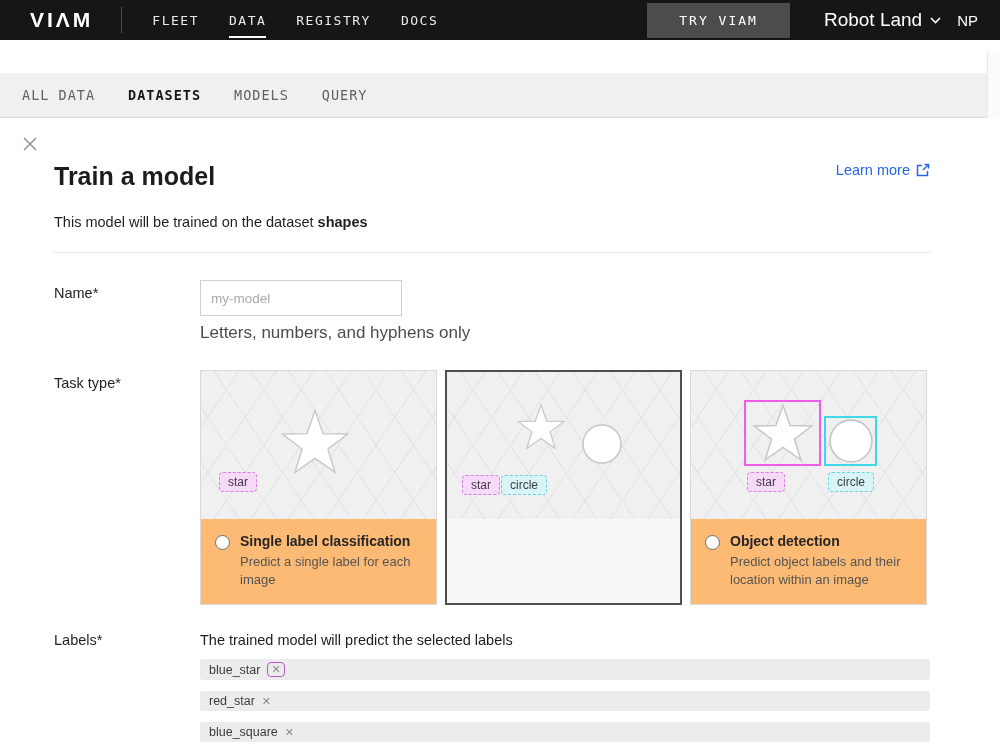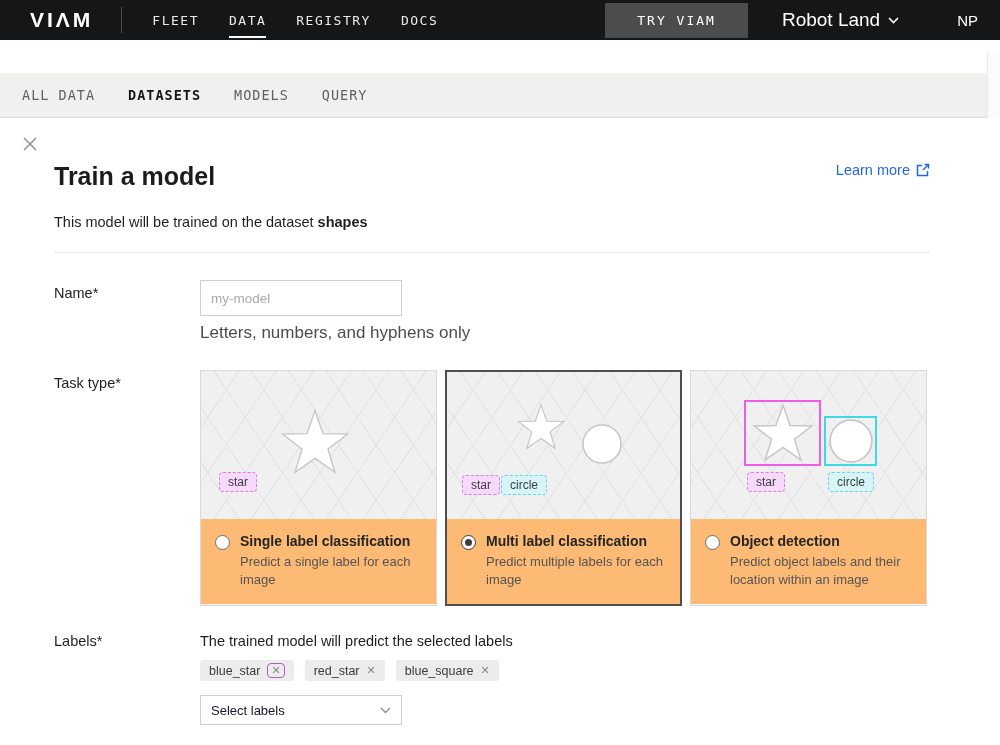--- a/index.html
+++ b/index.html
@@ -15,21 +15,21 @@
   .nav-links { display:flex; gap:30px; align-items:center; }
   .nav-link { color:#ebebeb; font-size:13px; letter-spacing:1.5px; cursor:pointer;
     position:relative; padding:6px 0; }
   .nav-link.active::after { content:""; position:absolute; left:0; right:0; bottom:-4px;
     height:2px; background:#fff; }
   .topnav-spacer { flex:1; }
   .try-btn { background:#4b4c4e; color:#fff; font-size:13px; letter-spacing:2px;
     padding:10px 32px; border:none; cursor:pointer; margin-right:34px; }
   .org-switcher { display:flex; align-items:center; gap:8px; color:#fff; font-size:19px;
     cursor:pointer; }
-  .avatar { color:#fff; font-size:15px; margin-left:58px; margin-right:22px; cursor:pointer; }
+  .avatar { color:#fff; font-size:15px; margin-left:16px; margin-right:22px; cursor:pointer; }
 
   
   .subnav { height:45px; background:#f0f0ef; border-bottom:1px solid #dadada;
     display:flex; align-items:center; gap:33px; padding-left:22px;margin-top:33px; }
   .subtab { font-size:13.5px; letter-spacing:1px; color:#606060; cursor:pointer; }
   .subtab.active { color:#161616; font-weight:bold; }
 
   
   .scroll-gutter { position:absolute; top:52px; right:0; bottom:0; width:13px;
     background:#fbfbfb; border-left:1px solid #e8e8e8; }
@@ -83,21 +83,21 @@
   .radio { width:15px; height:15px; min-width:15px; border:1.5px solid #6d6d6d;
     border-radius:50%; margin-top:2px; position:relative; cursor:pointer; background:#fff; }
   .radio.checked { border-color:#3d3d3d; }
   .radio.checked::after { content:""; position:absolute; left:2.5px; top:2.5px;
     width:7px; height:7px; border-radius:50%; background:#3d3d3d; }
   .card-title { font-size:14px; font-weight:bold; color:#262626; }
   .card-desc { font-size:13px; color:#555; margin-top:4px; line-height:1.35; }
 
   
   .labels-help { font-size:14.5px; color:#1d1d1d; padding-top:5px; }
-  .chips { display:flex; gap:11px; margin-top:11px; }
+  .chips { display:flex; gap:11px; margin-top:11px;flex-direction:column; }
   .chip { background:#ececec; border-radius:3px; padding:3px 9px; font-size:12.5px;
     color:#3a3a3a; display:flex; align-items:center; gap:7px; }
   .chip-x { color:#8a8a8a; font-size:11px; cursor:pointer; line-height:1; }
   .chip-x.ring { border:1.5px solid #b55bc6; border-radius:4px; padding:1px 3px; }
   .select-box { margin-top:14px; width:202px; height:30px; border:1px solid #cfcfcf;
     background:#fff; display:flex; align-items:center; justify-content:space-between;
     padding:0 10px; cursor:pointer; }
   .select-placeholder { font-size:13px; color:#0f172a; }
 
   
@@ -195,27 +195,20 @@
           <div class="card-img">
             <svg class="shape" style="left:70px;top:30px" width="48" height="50" viewBox="0 0 100 96">
               <polygon points="50,2 61.8,35.8 97.6,36.5 69,58.2 79.4,92.5 50,72 20.6,92.5 31,58.2 2.4,36.5 38.2,35.8" fill="#fff" stroke="#c6c6c6" stroke-width="2.5"></polygon>
             </svg>
             <svg class="shape" style="left:135px;top:52px" width="40" height="40" viewBox="0 0 40 40">
               <circle cx="20" cy="20" r="19" fill="#fff" stroke="#c6c6c6" stroke-width="1.5"></circle>
             </svg>
             <span class="shape-tag tag-pink" style="left:15px;top:103px">star</span>
             <span class="shape-tag tag-cyan" style="left:54px;top:103px">circle</span>
           </div>
-          <div class="card-body">
-            <div class="radio checked"></div>
-            <div>
-              <div class="card-title">Multi label classification</div>
-              <div class="card-desc">Predict multiple labels for each image</div>
-            </div>
-          </div>
         </div>
 
         <div class="task-card">
           <div class="card-img">
             <div class="bbox bbox-magenta" style="left:53px;top:29px;width:77px;height:66px">
               <svg width="62" height="58" viewBox="0 0 100 96">
                 <polygon points="50,2 61.8,35.8 97.6,36.5 69,58.2 79.4,92.5 50,72 20.6,92.5 31,58.2 2.4,36.5 38.2,35.8" fill="#fff" stroke="#c6c6c6" stroke-width="2.5"></polygon>
               </svg>
             </div>
             <div class="bbox bbox-cyan" style="left:133px;top:45px;width:53px;height:50px">

